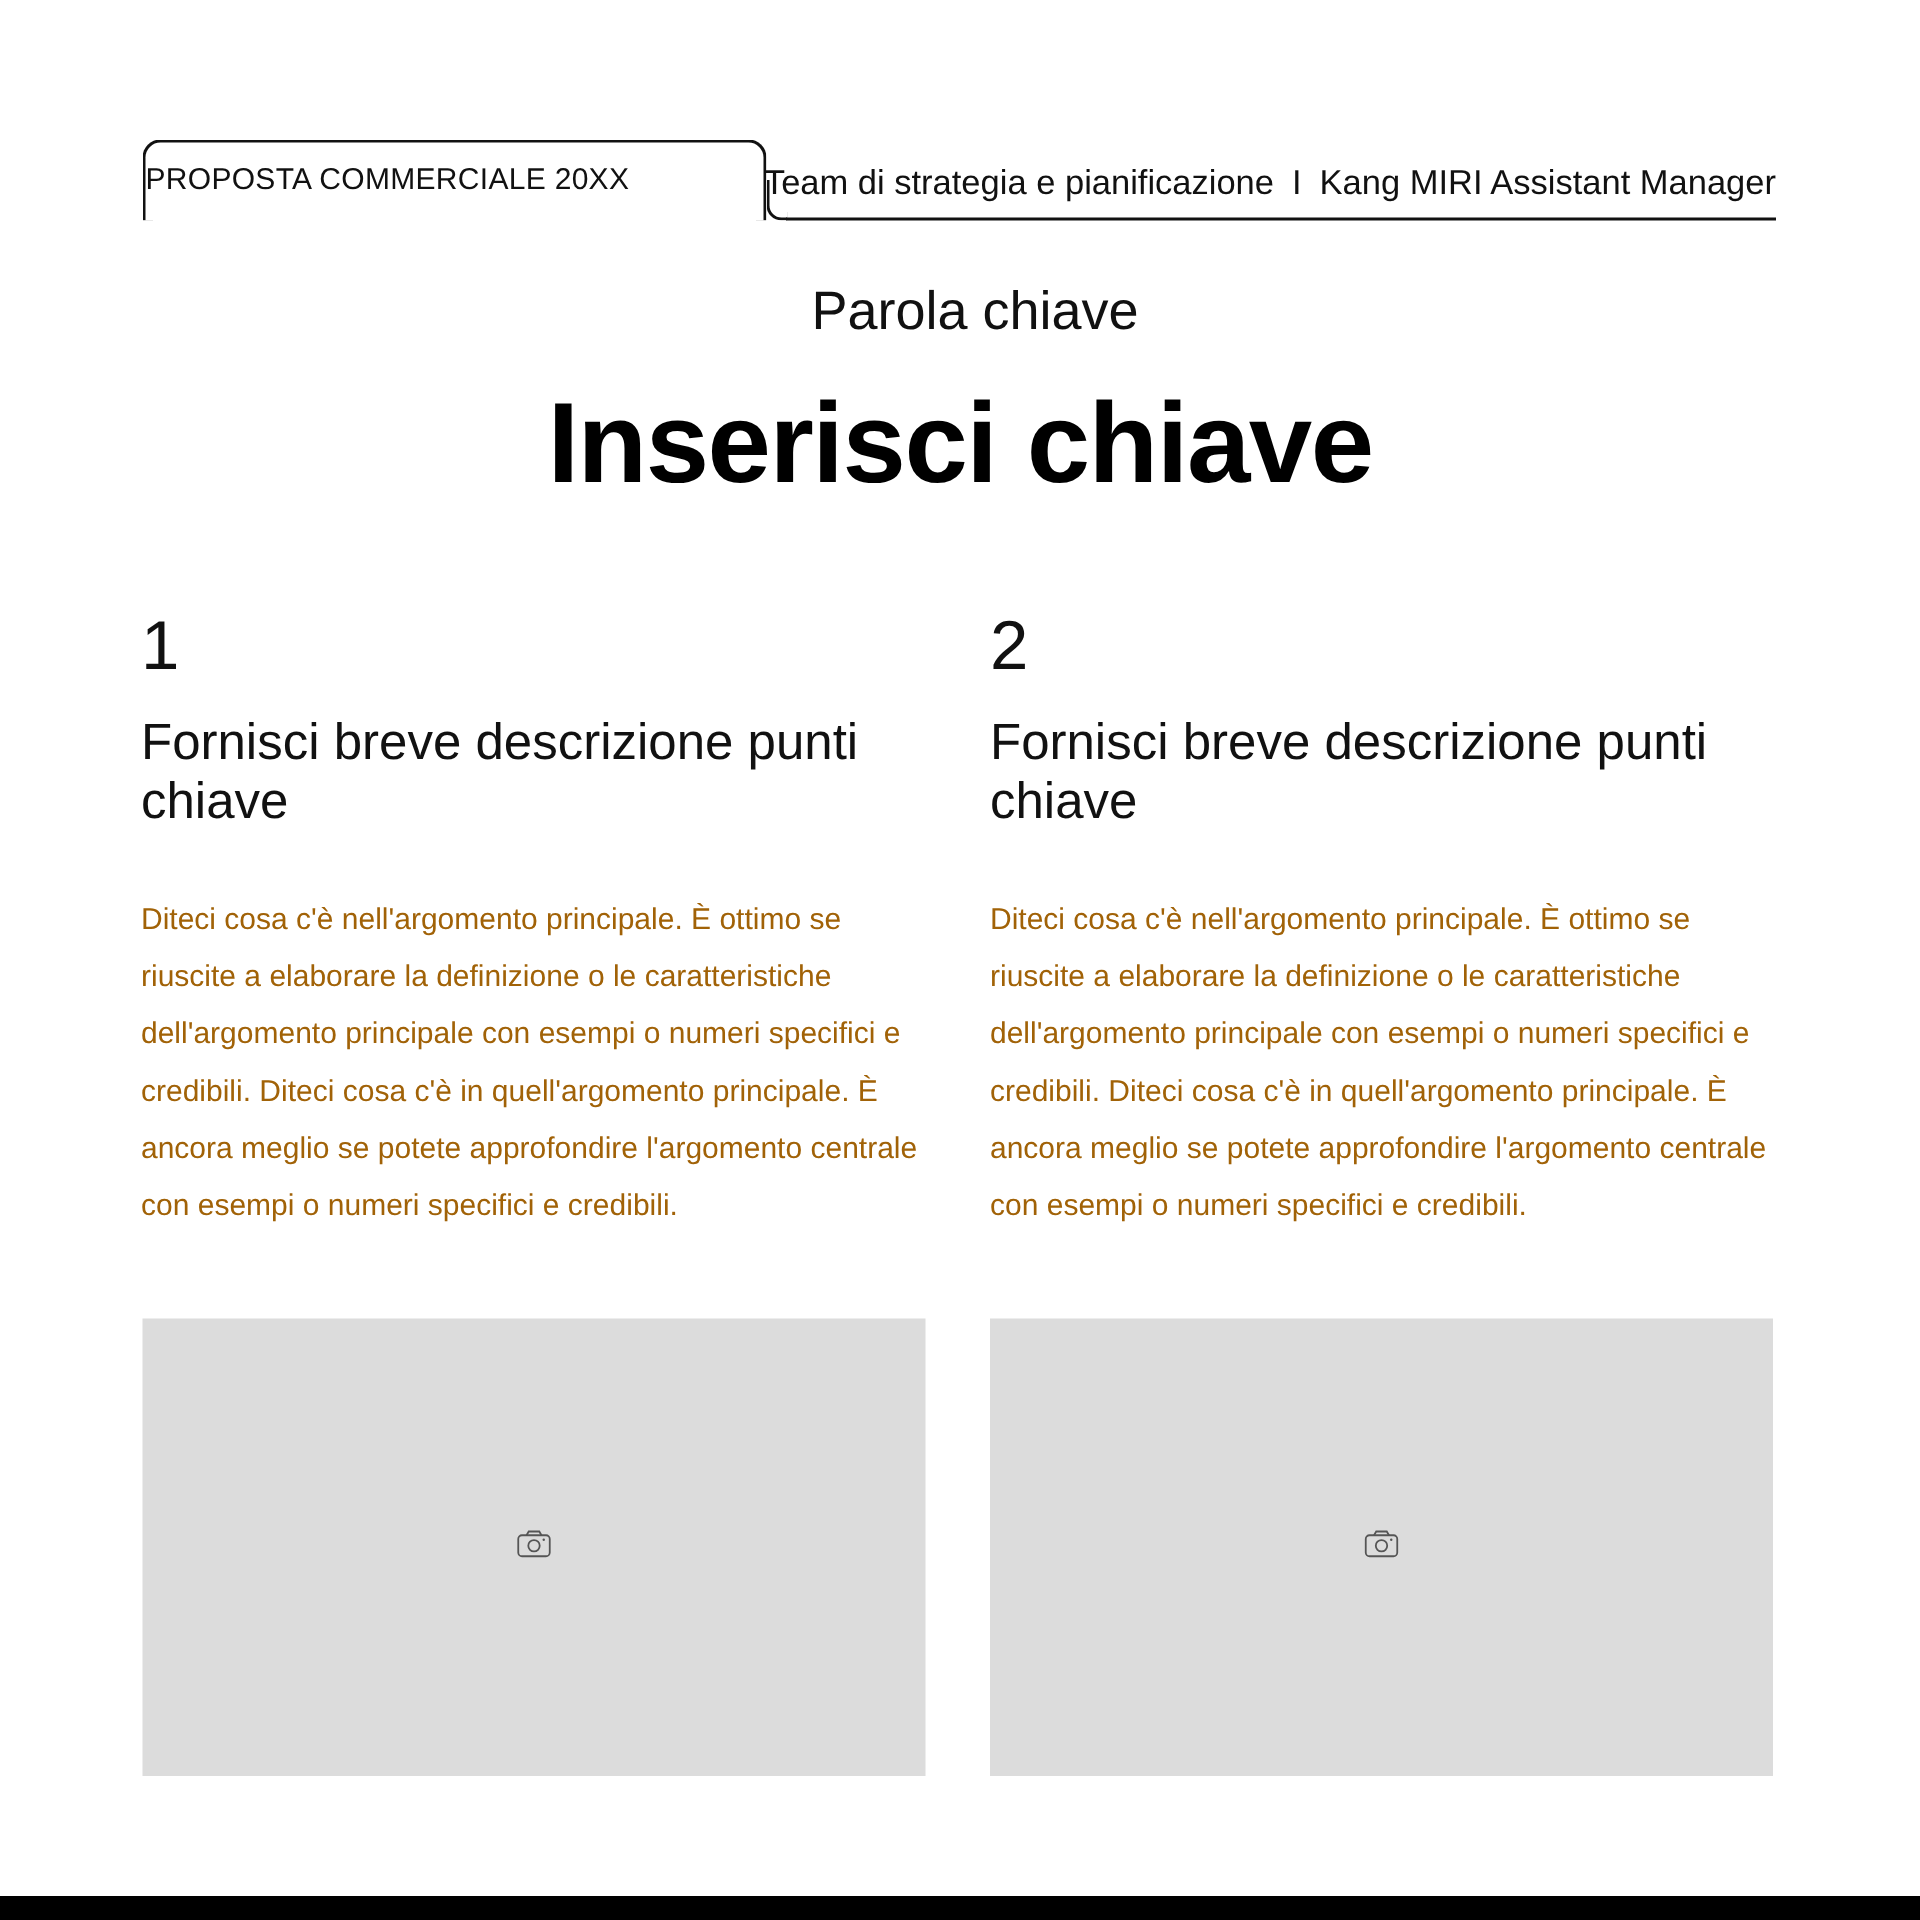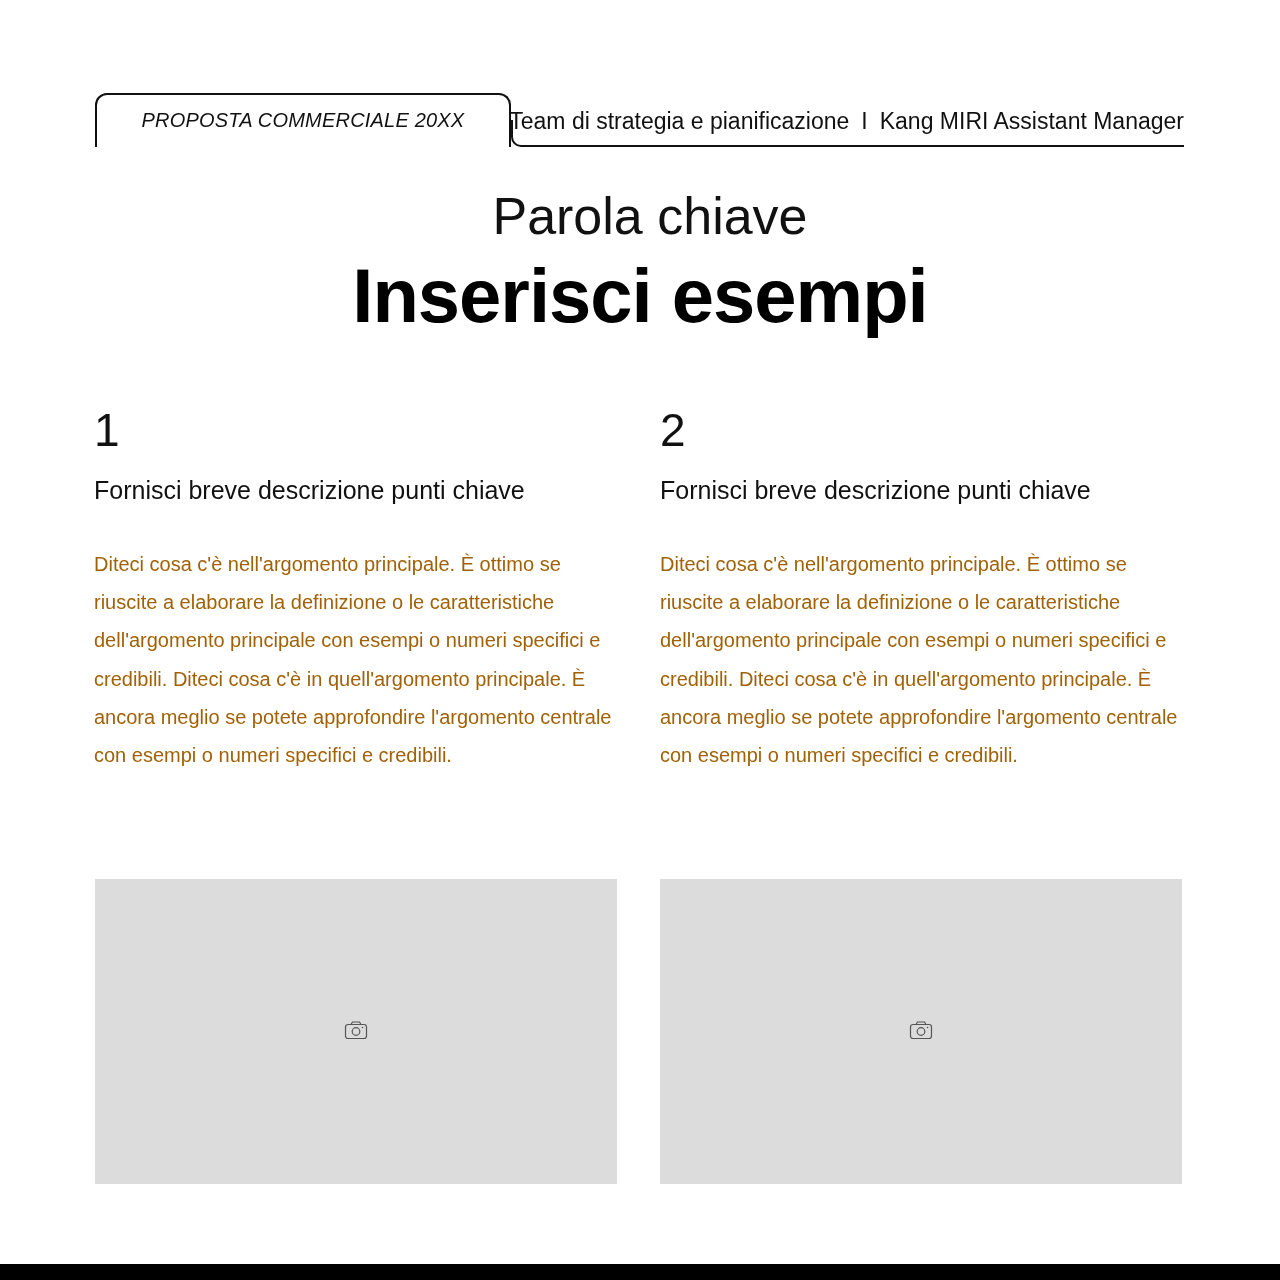--- a/index.html
+++ b/index.html
@@ -7,47 +7,47 @@
     width: 1280px; height: 1280px; position: relative; overflow: hidden;
     background: #ffffff; color: #000;
     font-family: "Liberation Sans", sans-serif;
   }
   .tab {
     position: absolute; left: 95px; top: 93px; width: 416px; height: 54px;
     border: 2px solid #111; border-bottom: none; border-radius: 12px 12px 0 0;
     box-sizing: border-box;
   }
   .tab-label {
-    position: absolute; left: 0; right: 0; top: 14px; text-align: center;
-    font-size: 20px; letter-spacing: 0.2px; color: #111; font-style: italic;
+    position: absolute; left: 0; right: 0; top: 14px; 
+    font-size: 20px; letter-spacing: 0.2px; color: #111;
   }
   .tab-foot {
     position: absolute; left: 511px; top: 120px; width: 14px; height: 27px;
     border-left: 2px solid #111; border-bottom: 2px solid #111;
     border-bottom-left-radius: 10px; box-sizing: border-box;
   }
   .rule { position: absolute; left: 524px; right: 96px; top: 145px; height: 2px; background: #111; }
   .meta {
     position: absolute; right: 96px; top: 108px; font-size: 23px; color: #111;
     white-space: nowrap;
   }
   .meta .sep { margin: 0 12px; }
   .keyword {
     position: absolute; left: 0; right: 0; top: 186px; text-align: center;
-    font-size: 52px; color: #111; padding-left: 20px;
+    font-size: 36px; color: #111; padding-left: 20px;
   }
   .title {
     position: absolute; left: 0; right: 0; top: 252px; text-align: center;
     font-size: 76px; font-weight: bold; color: #000; letter-spacing: -1px;
   }
   .col { position: absolute; top: 402px; width: 530px; }
   .col.c1 { left: 94px; }
   .col.c2 { left: 660px; }
   .num { font-size: 46px; color: #111; line-height: 56px; }
-  .subtitle { margin-top: 18px; font-size: 25px; color: #111; }
+  .subtitle { margin-top: 18px; font-size: 34px; color: #111; }
   .body {
     margin-top: 40px; font-size: 20px; line-height: 38.2px; color: #a16207;
     width: 528px;
   }
   .img {
     position: absolute; top: 879px; width: 522px; height: 305px; background: #dcdcdc;
     display: flex; align-items: center; justify-content: center;
   }
   .img.i1 { left: 95px; }
   .img.i2 { left: 660px; }
@@ -59,21 +59,21 @@
 <div class="tab">
   <div class="tab-label">PROPOSTA COMMERCIALE 20XX</div>
 </div>
 <div class="tab-foot"></div>
 <div class="rule"></div>
 <div class="meta">
   <span>Team di strategia e pianificazione</span><span class="sep">I</span><span>Kang MIRI Assistant Manager</span>
 </div>
 
 <div class="keyword">Parola chiave</div>
-<div class="title">Inserisci esempi</div>
+<div class="title">Inserisci chiave</div>
 
 <div class="col c1">
   <div class="num">1</div>
   <div class="subtitle">Fornisci breve descrizione punti chiave</div>
   <div class="body">Diteci cosa c'è nell'argomento principale. È ottimo se riuscite a elaborare la definizione o le caratteristiche dell'argomento principale con esempi o numeri specifici e credibili. Diteci cosa c'è in quell'argomento principale. È ancora meglio se potete approfondire l'argomento centrale con esempi o numeri specifici e credibili.</div>
 </div>
 <div class="col c2">
   <div class="num">2</div>
   <div class="subtitle">Fornisci breve descrizione punti chiave</div>
   <div class="body">Diteci cosa c'è nell'argomento principale. È ottimo se riuscite a elaborare la definizione o le caratteristiche dell'argomento principale con esempi o numeri specifici e credibili. Diteci cosa c'è in quell'argomento principale. È ancora meglio se potete approfondire l'argomento centrale con esempi o numeri specifici e credibili.</div>

